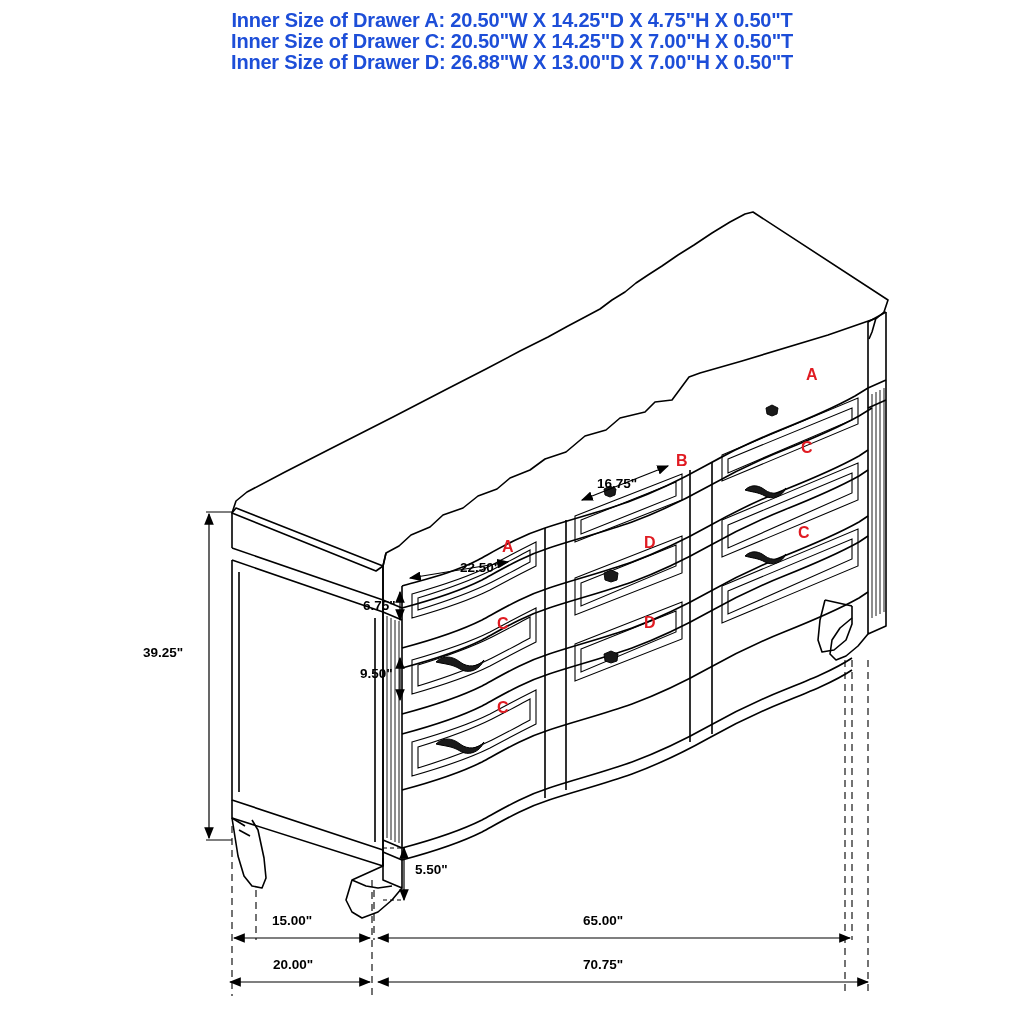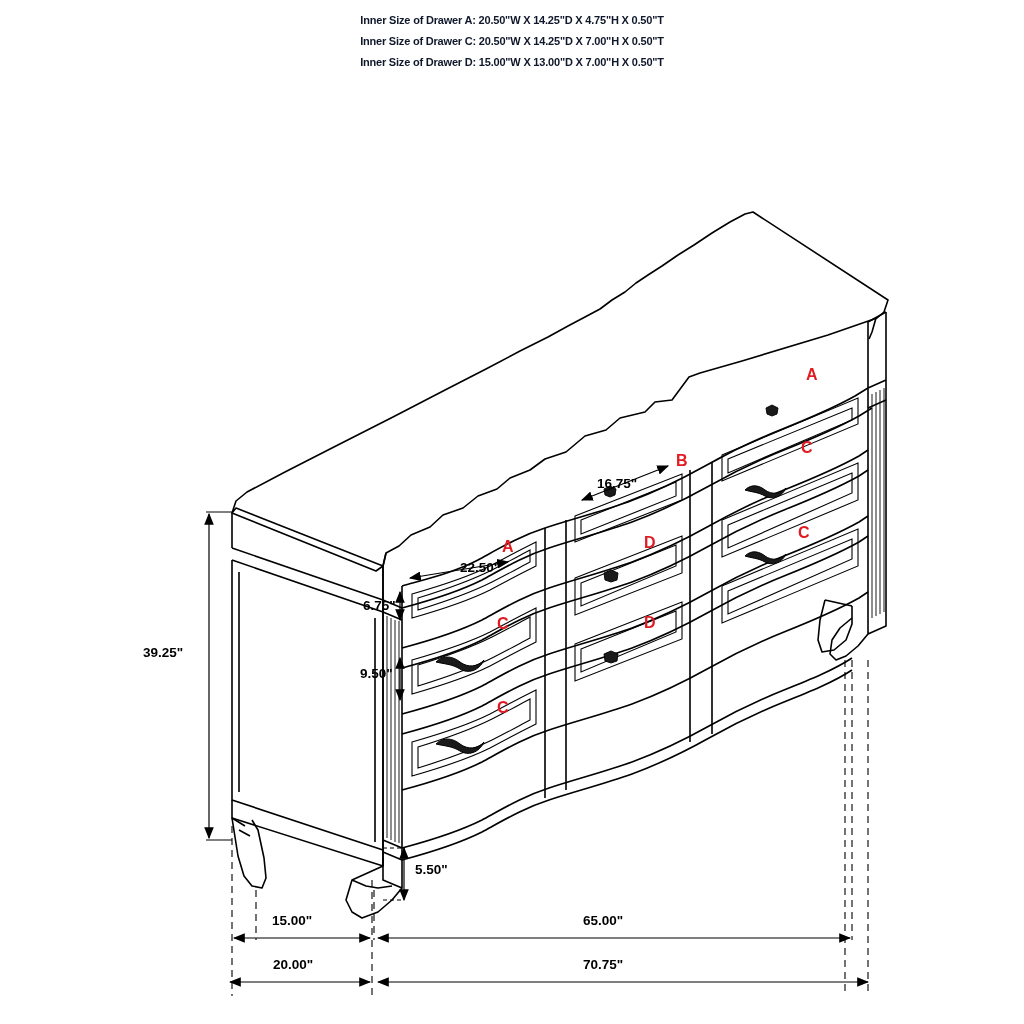--- a/index.html
+++ b/index.html
@@ -16,23 +16,23 @@
     overflow: hidden;
   }
   .spec-list {
     position: absolute;
     top: 10px;
     left: 0;
     width: 1024px;
     text-align: center;
   }
   .spec-line {
-    font-size: 11px;
+    font-size: 20px;
     font-weight: bold;
-    color: #0f172a;
+    color: #1d4ed8;
     line-height: 21px;
     letter-spacing: -0.2px;
     white-space: nowrap;
   }
   svg.art {
     position: absolute;
     top: 0;
     left: 0;
   }
   .dim-label {
@@ -51,21 +51,21 @@
   }
 </style>
 </head>
 <body>
 
 <div id="page">
 
   <div class="spec-list">
     <div class="spec-line">Inner Size of Drawer A: 20.50"W X 14.25"D X 4.75"H X 0.50"T</div>
     <div class="spec-line">Inner Size of Drawer C: 20.50"W X 14.25"D X 7.00"H X 0.50"T</div>
-    <div class="spec-line">Inner Size of Drawer D: 15.00"W X 13.00"D X 7.00"H X 0.50"T</div>
+    <div class="spec-line">Inner Size of Drawer D: 26.88"W X 13.00"D X 7.00"H X 0.50"T</div>
   </div>
 
   <svg class="art" width="1024" height="1024" viewBox="0 0 1024 1024">
     <defs>
       <marker id="arrEnd" markerWidth="10" markerHeight="8" refX="9" refY="4" orient="auto">
         <path d="M0,0 L10,4 L0,8 Z" fill="#000"></path>
       </marker>
       <marker id="arrStart" markerWidth="10" markerHeight="8" refX="1" refY="4" orient="auto">
         <path d="M10,0 L0,4 L10,8 Z" fill="#000"></path>
       </marker>

